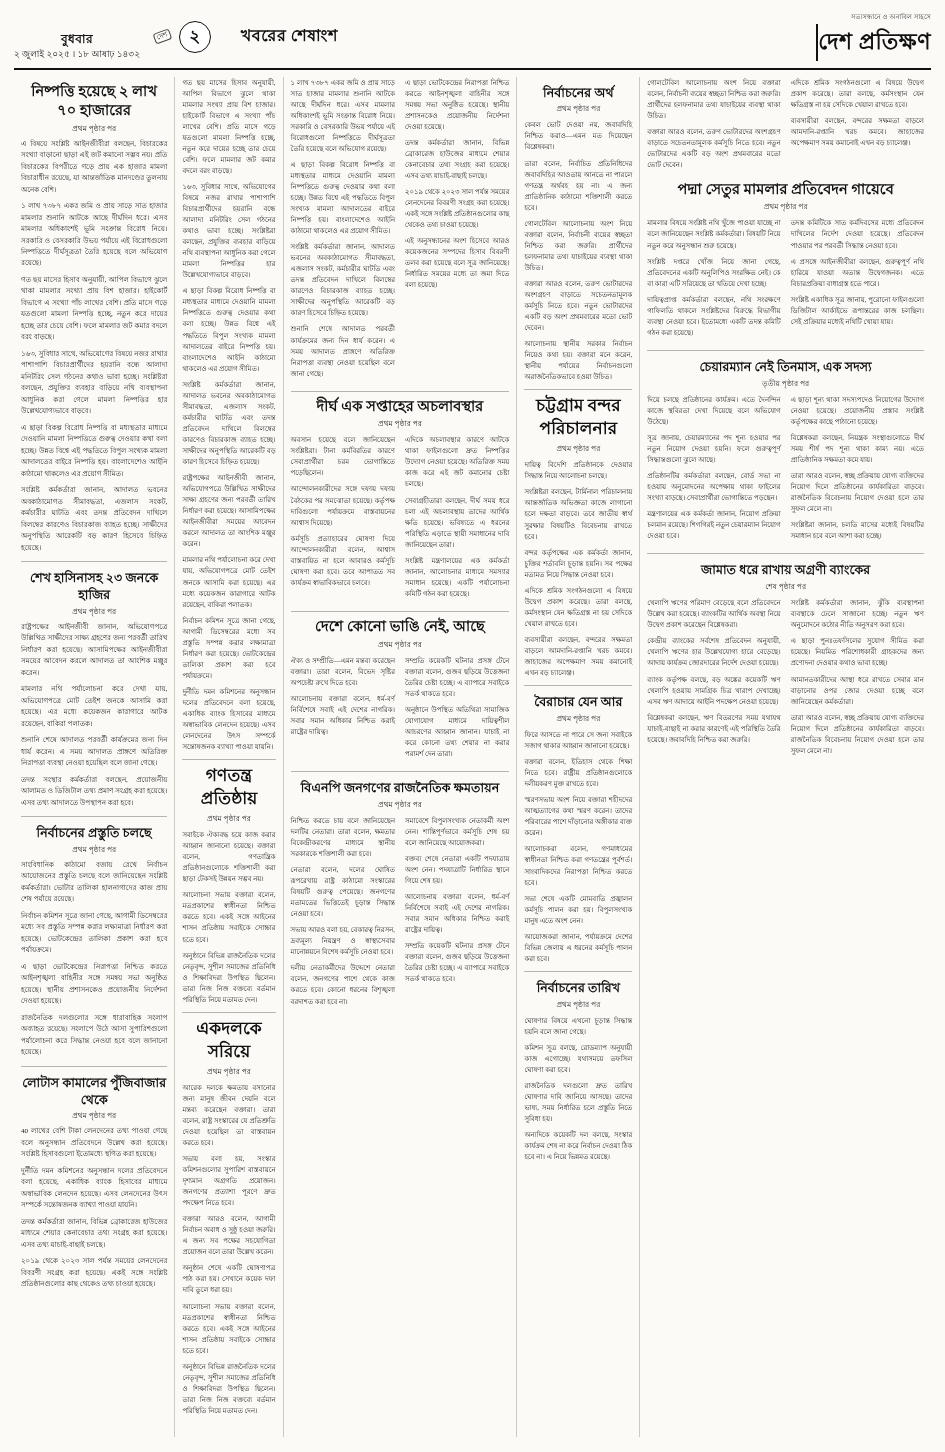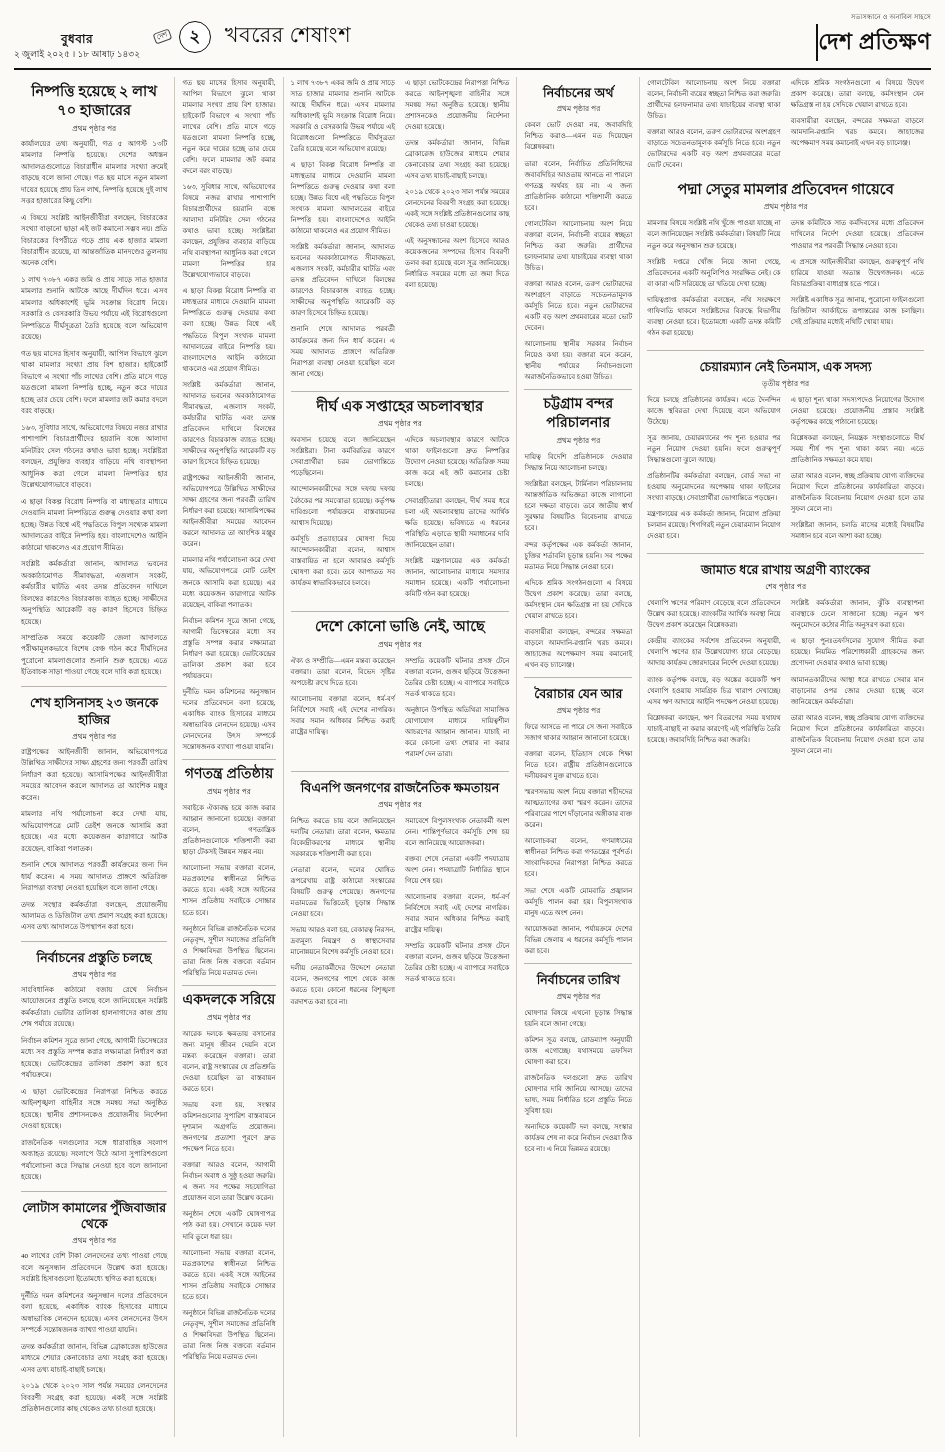--- a/index.html
+++ b/index.html
@@ -66,24 +66,24 @@
     font-size: 7px;
     transform: rotate(-20deg);
     border: 1px solid #444;
     border-radius: 3px;
     padding: 1px 2px;
     line-height: 1.05;
     text-align: center;
     color: #333;
   }
   .section-title {
-    font-size: 21px;
-    font-weight: normal;
+    font-size: 16px;
+    font-weight: bold;
     letter-spacing: .5px;
-    margin-left: 6px;
+    margin-left: 22px;
   }
   .mast-right {
     text-align: right;
   }
   .mast-right .tiny {
     font-size: 6.5px;
     color: #333;
     letter-spacing: .2px;
     margin-bottom: 1px;
   }
@@ -122,21 +122,21 @@
 
   .headline {
     font-size: 14.5px;
     font-weight: bold;
     text-align: center;
     line-height: 1.35;
     margin: 5px 0 2px 0;
     letter-spacing: .1px;
   }
   .headline.sm { font-size: 12.5px; margin-top: 8px; }
-  .headline.xs { font-size: 14px; }
+  .headline.xs { font-size: 17px; }
   .byline {
     font-size: 7.5px;
     text-align: center;
     margin-bottom: 4px;
     color: #222;
   }
   .rule {
     border-top: 1px solid #b9b5ac;
     margin: 7px 0 3px 0;
   }
@@ -174,28 +174,26 @@
       </div>
     </div>
   </div>
 
   <div class="columns">
 
     <div class="col c1">
       <div class="blk">
         <div class="headline">নিষ্পত্তি হয়েছে ২ লাখ ৭০ হাজারের</div>
         <div class="byline">প্রথম পৃষ্ঠার পর</div>
-        <p class="body">কার্যালয়ের তথ্য অনুযায়ী, গত ৫ আগস্ট ১৩টি মামলার নিষ্পত্তি হয়েছে। দেশের অধস্তন আদালতগুলোতে বিচারাধীন মামলার সংখ্যা ক্রমেই বাড়ছে বলে জানা গেছে। গত ছয় মাসে নতুন মামলা দায়ের হয়েছে প্রায় তিন লাখ, নিষ্পত্তি হয়েছে দুই লাখ সত্তর হাজারের কিছু বেশি।</p>
         <p class="body">এ বিষয়ে সংশ্লিষ্ট আইনজীবীরা বলছেন, বিচারকের সংখ্যা বাড়ানো ছাড়া এই জট কমানো সম্ভব নয়। প্রতি বিচারকের বিপরীতে গড়ে প্রায় এক হাজার মামলা বিচারাধীন রয়েছে, যা আন্তর্জাতিক মানদণ্ডের তুলনায় অনেক বেশি।</p>
         <p class="body">১ লাখ ৭৩৮৭ একর জমি ও প্রায় সাড়ে সাত হাজার মামলার শুনানি আটকে আছে দীর্ঘদিন ধরে। এসব মামলার অধিকাংশই ভূমি সংক্রান্ত বিরোধ নিয়ে। সরকারি ও বেসরকারি উভয় পর্যায়ে এই বিরোধগুলো নিষ্পত্তিতে দীর্ঘসূত্রতা তৈরি হয়েছে বলে অভিযোগ রয়েছে।</p>
         <p class="body">গত ছয় মাসের হিসাব অনুযায়ী, আপিল বিভাগে ঝুলে থাকা মামলার সংখ্যা প্রায় বিশ হাজার। হাইকোর্ট বিভাগে এ সংখ্যা পাঁচ লাখের বেশি। প্রতি মাসে গড়ে যতগুলো মামলা নিষ্পত্তি হচ্ছে, নতুন করে দায়ের হচ্ছে তার চেয়ে বেশি। ফলে মামলার জট কমার বদলে বরং বাড়ছে।</p>
         <p class="body">১৬৩, সুবিধার সাথে, অভিযোগের বিষয়ে নজর রাখার পাশাপাশি বিচারপ্রার্থীদের হয়রানি বন্ধে আলাদা মনিটরিং সেল গঠনের কথাও ভাবা হচ্ছে। সংশ্লিষ্টরা বলছেন, প্রযুক্তির ব্যবহার বাড়িয়ে নথি ব্যবস্থাপনা আধুনিক করা গেলে মামলা নিষ্পত্তির হার উল্লেখযোগ্যভাবে বাড়বে।</p>
         <p class="body">এ ছাড়া বিকল্প বিরোধ নিষ্পত্তি বা মধ্যস্থতার মাধ্যমে দেওয়ানি মামলা নিষ্পত্তিতে গুরুত্ব দেওয়ার কথা বলা হচ্ছে। উন্নত বিশ্বে এই পদ্ধতিতে বিপুল সংখ্যক মামলা আদালতের বাইরে নিষ্পত্তি হয়। বাংলাদেশেও আইনি কাঠামো থাকলেও এর প্রয়োগ সীমিত।</p>
         <p class="body">সংশ্লিষ্ট কর্মকর্তারা জানান, আদালত ভবনের অবকাঠামোগত সীমাবদ্ধতা, এজলাস সংকট, কর্মচারীর ঘাটতি এবং তদন্ত প্রতিবেদন দাখিলে বিলম্বের কারণেও বিচারকাজ ব্যাহত হচ্ছে। সাক্ষীদের অনুপস্থিতি আরেকটি বড় কারণ হিসেবে চিহ্নিত হয়েছে।</p>
-        <p class="body">সাম্প্রতিক সময়ে কয়েকটি জেলা আদালতে পরীক্ষামূলকভাবে বিশেষ বেঞ্চ গঠন করে দীর্ঘদিনের পুরোনো মামলাগুলোর শুনানি শুরু হয়েছে। এতে ইতিবাচক সাড়া পাওয়া গেছে বলে দাবি করা হয়েছে।</p>
       </div>
       <div class="rule"></div>
       <div class="blk">
         <div class="headline sm">শেখ হাসিনাসহ ২৩ জনকে হাজির</div>
         <div class="byline">প্রথম পৃষ্ঠার পর</div>
         <p class="body">রাষ্ট্রপক্ষের আইনজীবী জানান, অভিযোগপত্রে উল্লিখিত সাক্ষীদের সাক্ষ্য গ্রহণের জন্য পরবর্তী তারিখ নির্ধারণ করা হয়েছে। আসামিপক্ষের আইনজীবীরা সময়ের আবেদন করলে আদালত তা আংশিক মঞ্জুর করেন।</p>
         <p class="body">মামলার নথি পর্যালোচনা করে দেখা যায়, অভিযোগপত্রে মোট তেইশ জনকে আসামি করা হয়েছে। এর মধ্যে কয়েকজন কারাগারে আটক রয়েছেন, বাকিরা পলাতক।</p>
         <p class="body">শুনানি শেষে আদালত পরবর্তী কার্যক্রমের জন্য দিন ধার্য করেন। এ সময় আদালত প্রাঙ্গণে অতিরিক্ত নিরাপত্তা ব্যবস্থা নেওয়া হয়েছিল বলে জানা গেছে।</p>
         <p class="body">তদন্ত সংস্থার কর্মকর্তারা বলছেন, প্রয়োজনীয় আলামত ও ডিজিটাল তথ্য প্রমাণ সংগ্রহ করা হয়েছে। এসব তথ্য আদালতে উপস্থাপন করা হবে।</p>
       </div>

